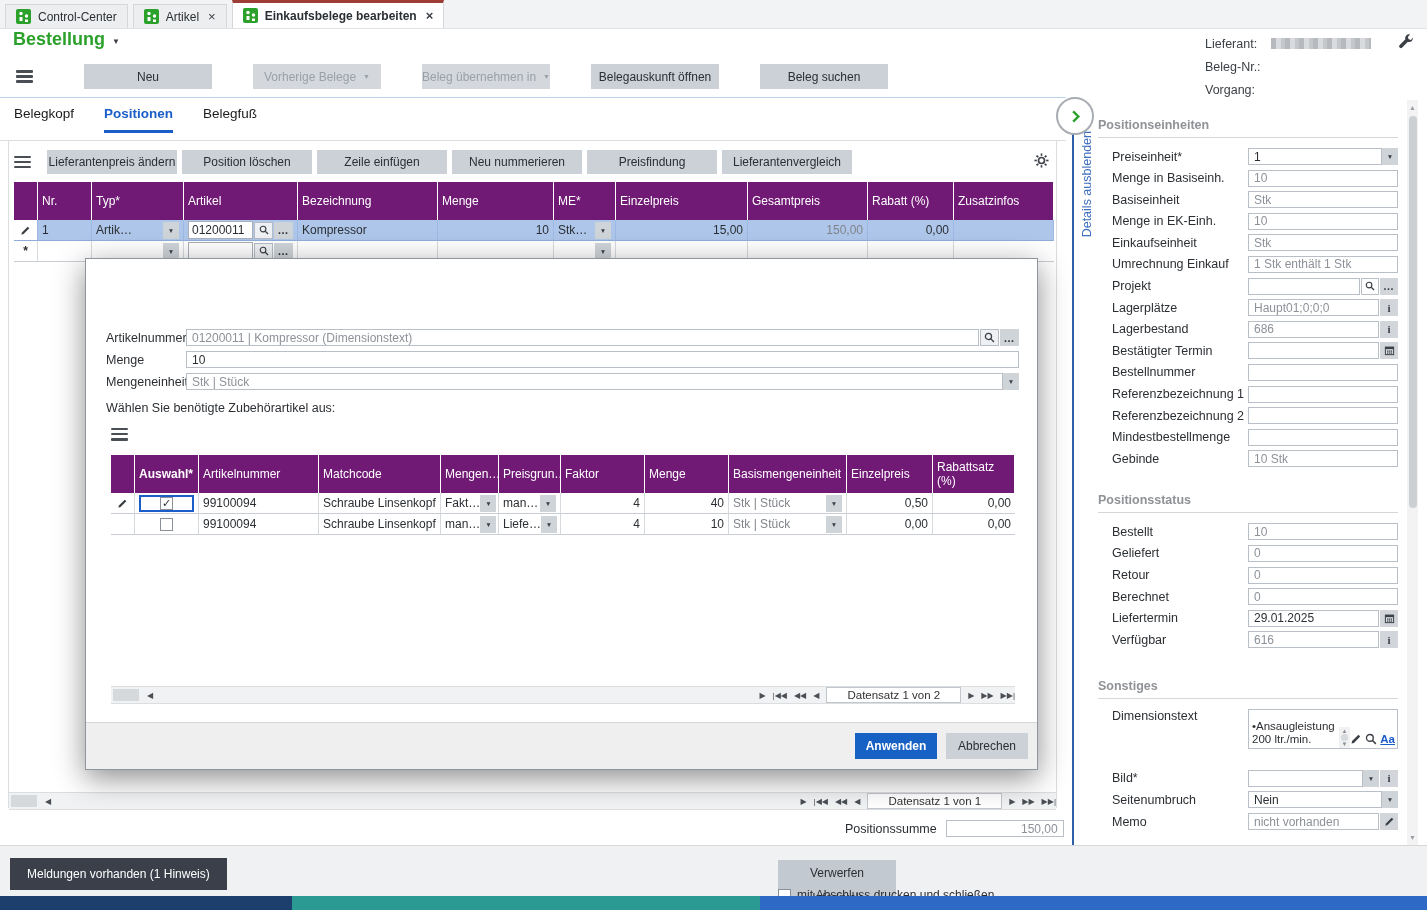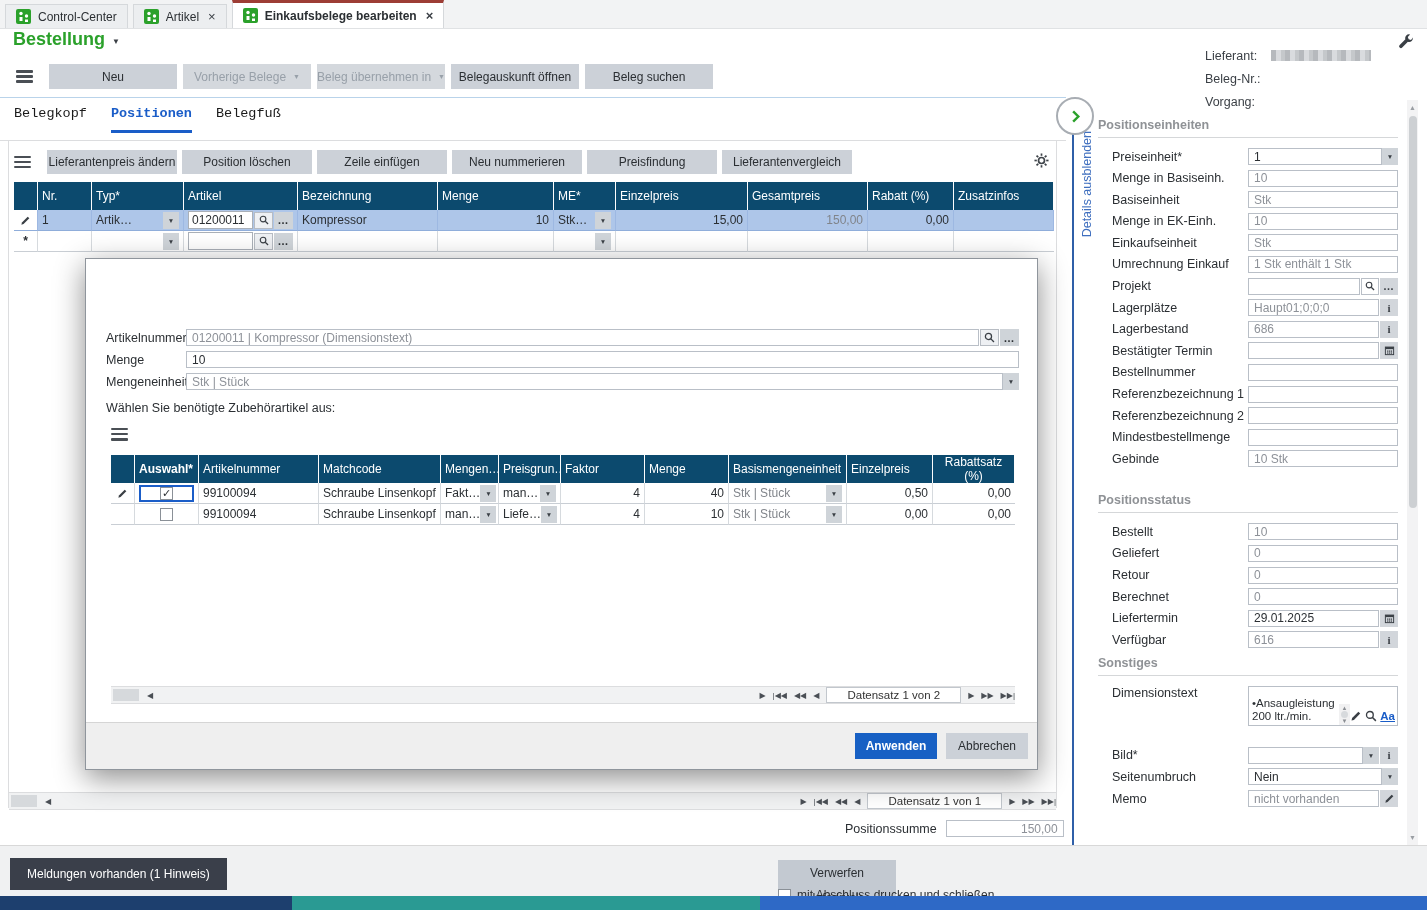--- a/index.html
+++ b/index.html
@@ -9,54 +9,54 @@
   .tabbar{position:absolute;left:0;top:0;width:100%;height:28px;background:#f2f3f4;
           border-bottom:1px solid #e0e2e4;display:flex;align-items:flex-end;}
   .tab{height:24px;display:flex;align-items:center;padding:0 10px;background:#eceef0;
        border:1px solid #d5d8db;border-bottom:none;margin-left:5px;font-size:12px;box-sizing:border-box;}
   .tab.active{height:28px;background:#fff;border-top:3px solid #9d3d35;font-weight:bold;}
   .tab .close{margin-left:9px;font-size:13px;color:#3a3f45;line-height:1;}
   .appicon{width:15px;height:15px;margin-right:7px;flex:0 0 auto;}
   
   .doc-title{position:absolute;left:13px;top:29px;font-size:18px;font-weight:bold;color:#2ba12b;display:flex;align-items:center;}
   .doc-title .caret{font-size:8px;color:#3a3f45;margin-left:7px;margin-top:4px;}
-  .info{position:absolute;left:1205px;top:32px;font-size:12.5px;color:#3a3f45;margin-top:12px;}
+  .info{position:absolute;left:1205px;top:32px;font-size:12.5px;color:#3a3f45;}
   .info .irow{display:flex;height:23px;align-items:center;}
   .info .ilab{width:62px;}
   .redacted{width:100px;height:11px;margin-left:4px;
             background:repeating-linear-gradient(90deg,#b6b9bd 0 5px,#d9dbde 5px 10px,#c5c8cb 10px 14px);}
   .wrench{position:absolute;left:1398px;top:34px;}
   
   .btn{display:flex;align-items:center;justify-content:center;background:#ccd1d8;color:#2b2f33;
        font-size:12px;height:25px;box-sizing:border-box;white-space:nowrap;}
   .btn.disabled{color:#98a0a9;background:#d4d8dd;}
   .btn .caret{font-size:7px;margin-left:7px;}
   .btn.blue{background:#1760c4;color:#fff;font-weight:bold;}
-  .main-toolbar{position:absolute;left:16px;top:64px;display:flex;align-items:center;}
+  .main-toolbar{position:absolute;left:16px;top:64px;display:flex;align-items:center;gap:35px;}
   .main-toolbar .btn{width:128px;margin-right:6px;}
   .hb{display:inline-block;margin-right:16px;}
   .hb i{display:block;width:17px;height:2.6px;background:#4a4f55;margin:2.6px 0;border-radius:1px;}
   .hline-top{position:absolute;left:0;top:97px;width:1066px;height:1px;background:#b9d3ea;}
   
-  .doctabs{position:absolute;left:14px;top:106px;display:flex;gap:24px;font-size:13.5px;font-family:Liberation Mono, monospace;}
+  .doctabs{position:absolute;left:14px;top:106px;display:flex;gap:30px;font-size:13.5px;}
   .doctab{padding-bottom:9px;border-bottom:3px solid transparent;color:#1a1a1a;}
   .doctab.active{color:#1a5dc8;font-weight:bold;border-bottom-color:#1a5dc8;}
   .panel-top{position:absolute;left:0;top:140px;width:1066px;height:1px;background:#dcdddf;}
   .panel-left{position:absolute;left:8px;top:140px;width:1px;height:668px;background:#dcdddf;}
   .panel-right{position:absolute;left:1056px;top:140px;width:1px;height:668px;background:#dcdddf;}
   
   .pos-toolbar{position:absolute;left:14px;top:150px;display:flex;align-items:center;}
   .pos-toolbar .btn{width:130px;margin-right:5px;height:24px;}
   .gear{position:absolute;left:1034px;top:153px;}
   
   .grid{position:absolute;display:flex;flex-direction:column;}
   .grow{display:flex;}
   .gcell{box-sizing:border-box;padding:0 4px;display:flex;align-items:center;overflow:hidden;
          border-right:1px solid #d6dade;border-bottom:1px solid #c9ced4;height:21px;font-size:12px;background:#fff;}
-  .ghead .gcell{background:#0c4a6e;color:#fff;border-right:1px solid #fdfdfd;border-bottom:none;height:28px;text-align:center;}
+  .ghead .gcell{background:#701a75;color:#fff;border-right:1px solid #fdfdfd;border-bottom:none;height:38px;}
   .sel .gcell{background:#aec6e9;border-right:1px solid #9db8e2;border-bottom:1px solid #8fadda;}
   .sel .gcell.iconc, .grow .gcell.iconc{background:#fff;}
   .num{justify-content:flex-end;}
   .gray{color:#80848a;}
   .cellinput{background:#fff;border:1px solid #aab0b8;height:16px;display:flex;align-items:center;padding:0 3px;flex:1;}
   .sqbtn{width:19px;height:17px;background:#eef0f3;border:1px solid #b7bcc3;display:flex;align-items:center;
          justify-content:center;box-sizing:border-box;margin-left:1px;flex:0 0 auto;}
   .sqbtn.gr{background:#cfd4d9;border:none;}
   .dd{width:16px;height:17px;background:#cfd4d9;display:flex;align-items:center;justify-content:center;
       font-size:6.5px;color:#3a3f45;margin-left:auto;flex:0 0 auto;}
@@ -536,21 +536,21 @@
         </span>
     </div>
     <div class="sb-row">
       <span class="sb-lab">Verfügbar</span>
       <span class="sb-val">
           <span class="field disabled">616</span>
           <span class="ibtn">i</span>
         </span>
     </div>
 
-    <div class="sb-sec" style="margin-top:8px;">Sonstiges</div>
+    <div class="sb-sec" style="margin-top:31px;">Sonstiges</div>
     <div class="sb-row" style="height:56px;align-items:flex-start;">
       <span class="sb-lab">Dimensionstext</span>
       <span class="sb-val" style="height:56px;">
         <span class="dimbox">
           <span class="dimtext">•Ansaugleistung 200 ltr./min.</span>
           <span class="dimscroll">
               <span>▲</span>
               <span class="dimdot"></span>
               <span>▼</span>
             </span>

